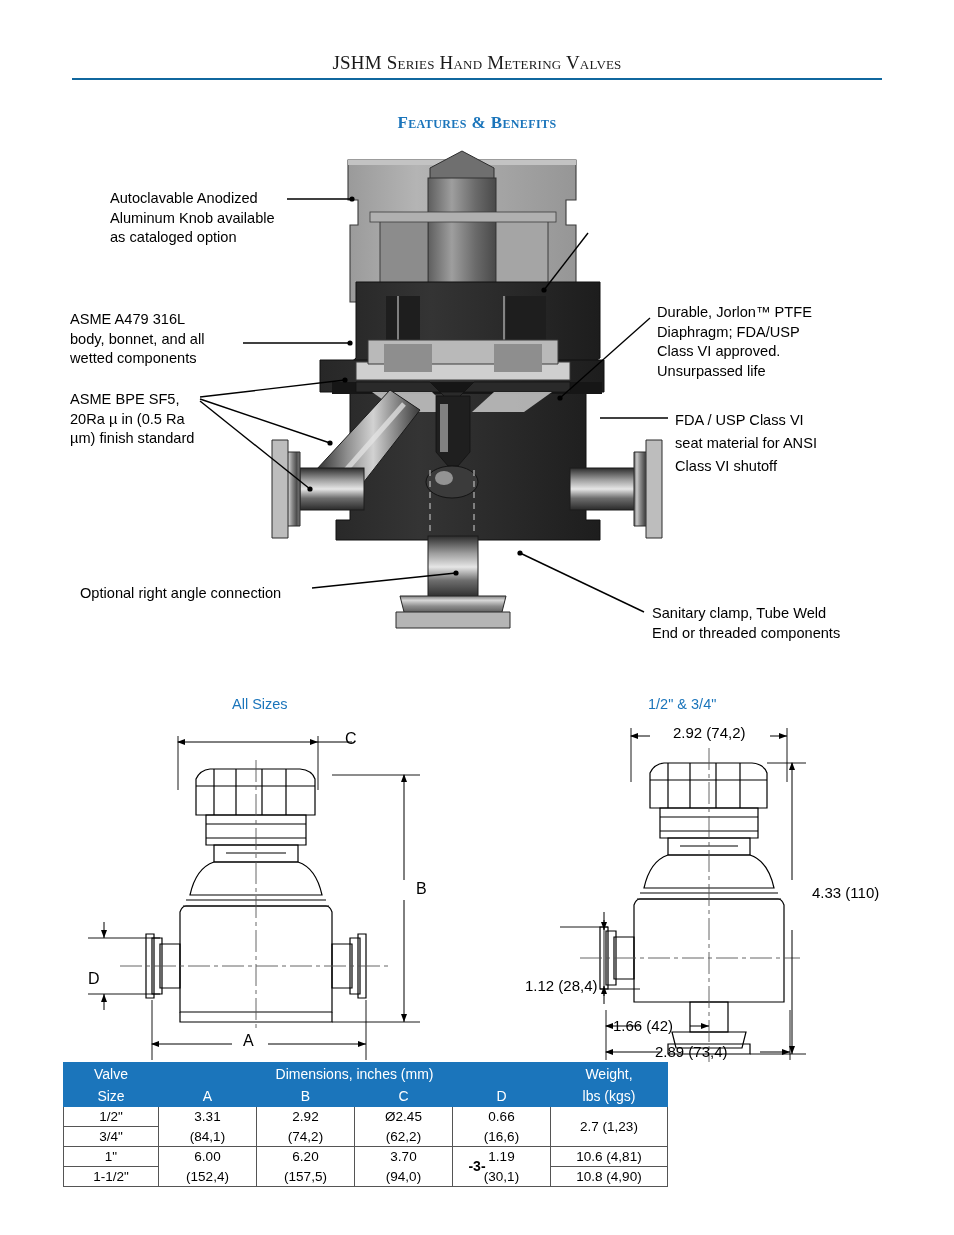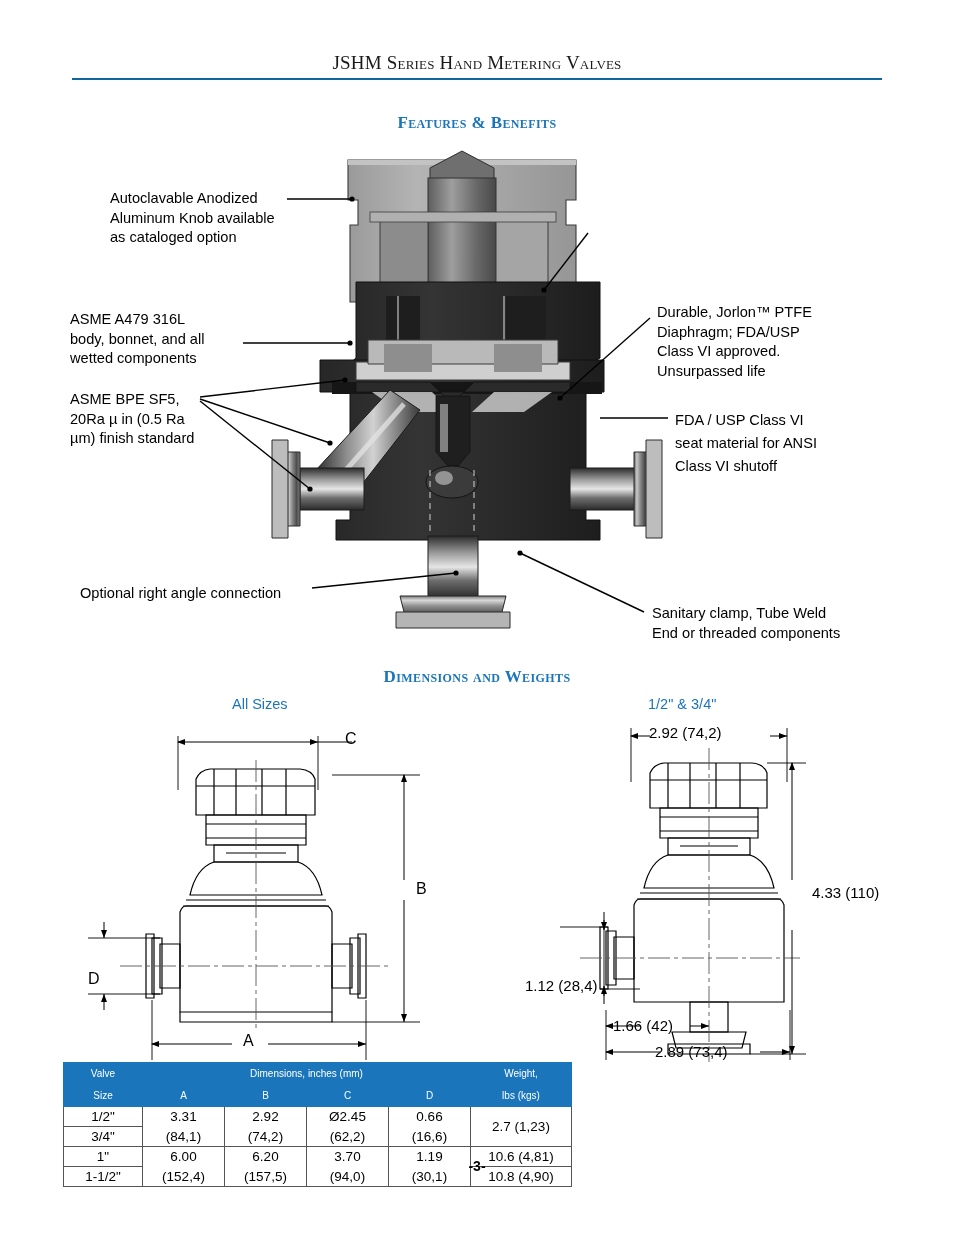--- a/index.html
+++ b/index.html
@@ -70,21 +70,21 @@
   #dimtable{
     position:absolute;left:63px;top:1062px;border-collapse:collapse;
     font-size:13.5px;font-family:"Liberation Sans", sans-serif;
   }
   #dimtable td,#dimtable th{
     border:1px solid #555;text-align:center;padding:0;
     height:19px;font-weight:normal;
   }
   #dimtable thead th{
     background:#1b75bb;color:#fff;border-color:#1b75bb;
-    font-size:10px;padding:1px 8px;
+    font-size:14px;padding:1px 16px;
   }
   #dimtable thead th.sep{border-left:1px solid #fff;}
   .c-size{width:62px;}
   .c-d{width:65px;}
   .c-w{width:84px;margin-top:28px;}
   .nb{border-bottom:none !important;margin-left:38px;}
   .nt{border-top:none !important;}
 
   #pageno{
     position:absolute;left:0;top:1158px;width:954px;text-align:center;
@@ -258,21 +258,20 @@
   <div class="callout r" id="co-jorlon">Durable, Jorlon™ PTFE
 Diaphragm; FDA/USP
 Class VI approved.
 Unsurpassed life</div>
   <div class="callout r" id="co-fda">FDA / USP Class VI
 seat material for ANSI
 Class VI shutoff</div>
   <div class="callout r" id="co-sanitary">Sanitary clamp, Tube Weld
 End or threaded components</div>
 
-  <div class="sec-head" id="sec-dims">Dimensions and Weights</div>
   <div class="sub-label" id="lbl-allsizes">All Sizes</div>
   <div class="sub-label" id="lbl-halfthree">1/2" &amp; 3/4"</div>
 
   <svg class="overlay" viewBox="0 0 954 1235">
     <defs>
       <marker id="ar" markerWidth="9" markerHeight="9" refX="8" refY="3" orient="auto">
           <path d="M0,0 L8,3 L0,6 z" fill="#000"></path>
         </marker>
       <marker id="arS" markerWidth="9" markerHeight="9" refX="1" refY="3" orient="auto">
           <path d="M8,0 L0,3 L8,6 z" fill="#000"></path>
@@ -366,21 +365,21 @@
       <path d="M606,1010 L606,1060" stroke-width=".9"></path>
       <path d="M790,1010 L790,1060" stroke-width=".9"></path>
     </g>
   </svg>
 
   <div class="dimtxt big" style="left:345px;top:730px;">C</div>
   <div class="dimtxt big" style="left:416px;top:880px;">B</div>
   <div class="dimtxt big" style="left:243px;top:1032px;">A</div>
   <div class="dimtxt big" style="left:88px;top:970px;">D</div>
 
-  <div class="dimtxt" style="left:649px;top:724px;text-align:center;">2.92 (74,2)</div>
+  <div class="dimtxt" style="left:673px;top:724px;text-align:center;">2.92 (74,2)</div>
   <div class="dimtxt" style="left:800px;top:884px;margin-left:12px;">4.33 (110)</div>
   <div class="dimtxt" style="left:525px;top:977px;">1.12 (28,4)</div>
   <div class="dimtxt" style="left:613px;top:1017px;">1.66 (42)</div>
   <div class="dimtxt" style="left:655px;top:1043px;">2.89 (73,4)</div>
 
   <table id="dimtable">
     <thead>
       <tr>
         <th class="c-size" rowspan="1">Valve</th>
         <th colspan="4" class="sep">Dimensions, inches (mm)</th>

